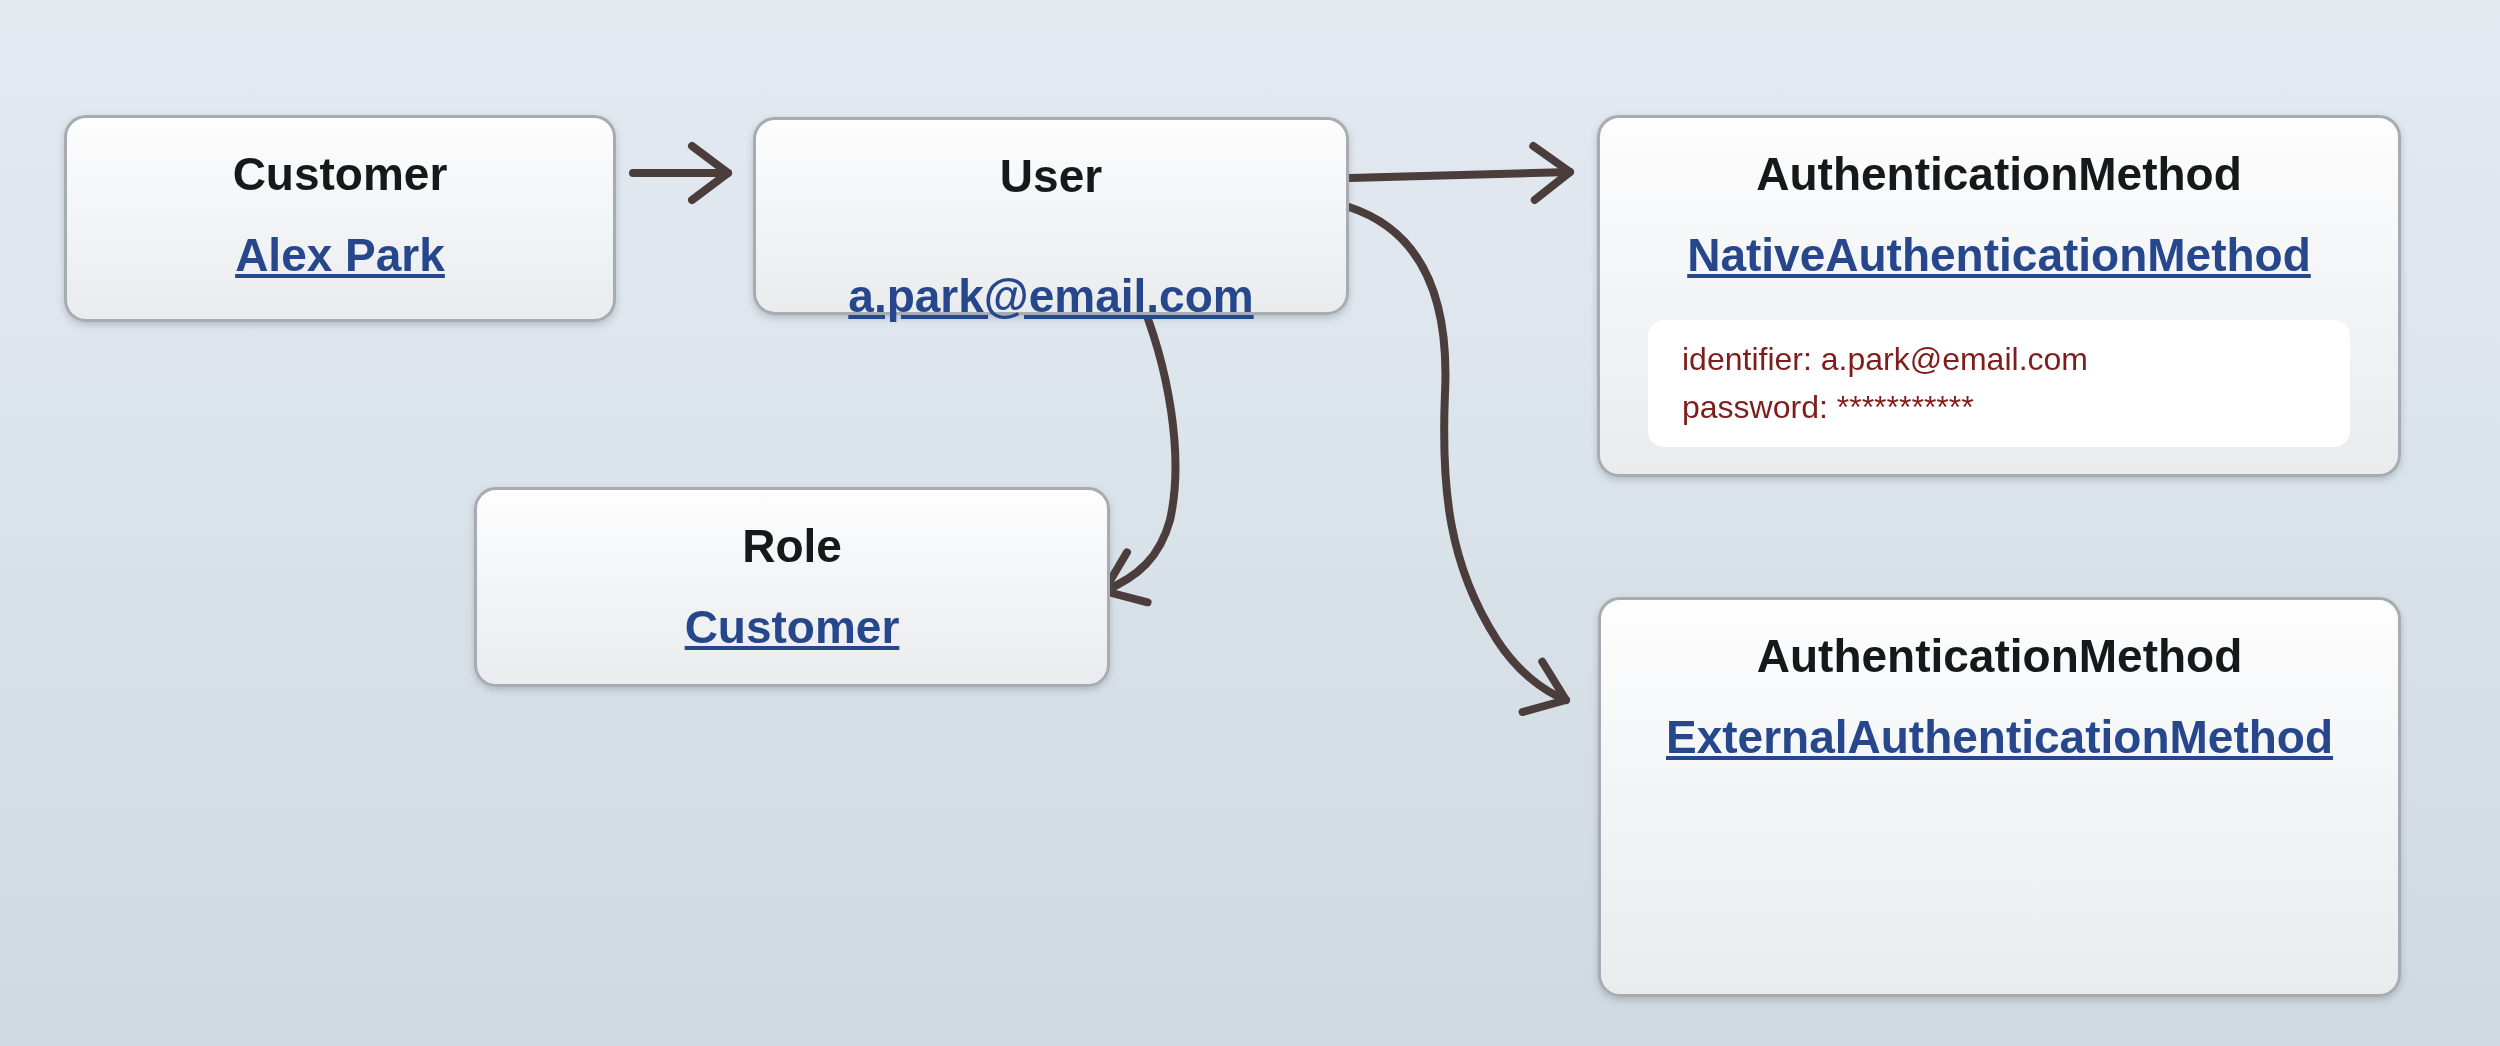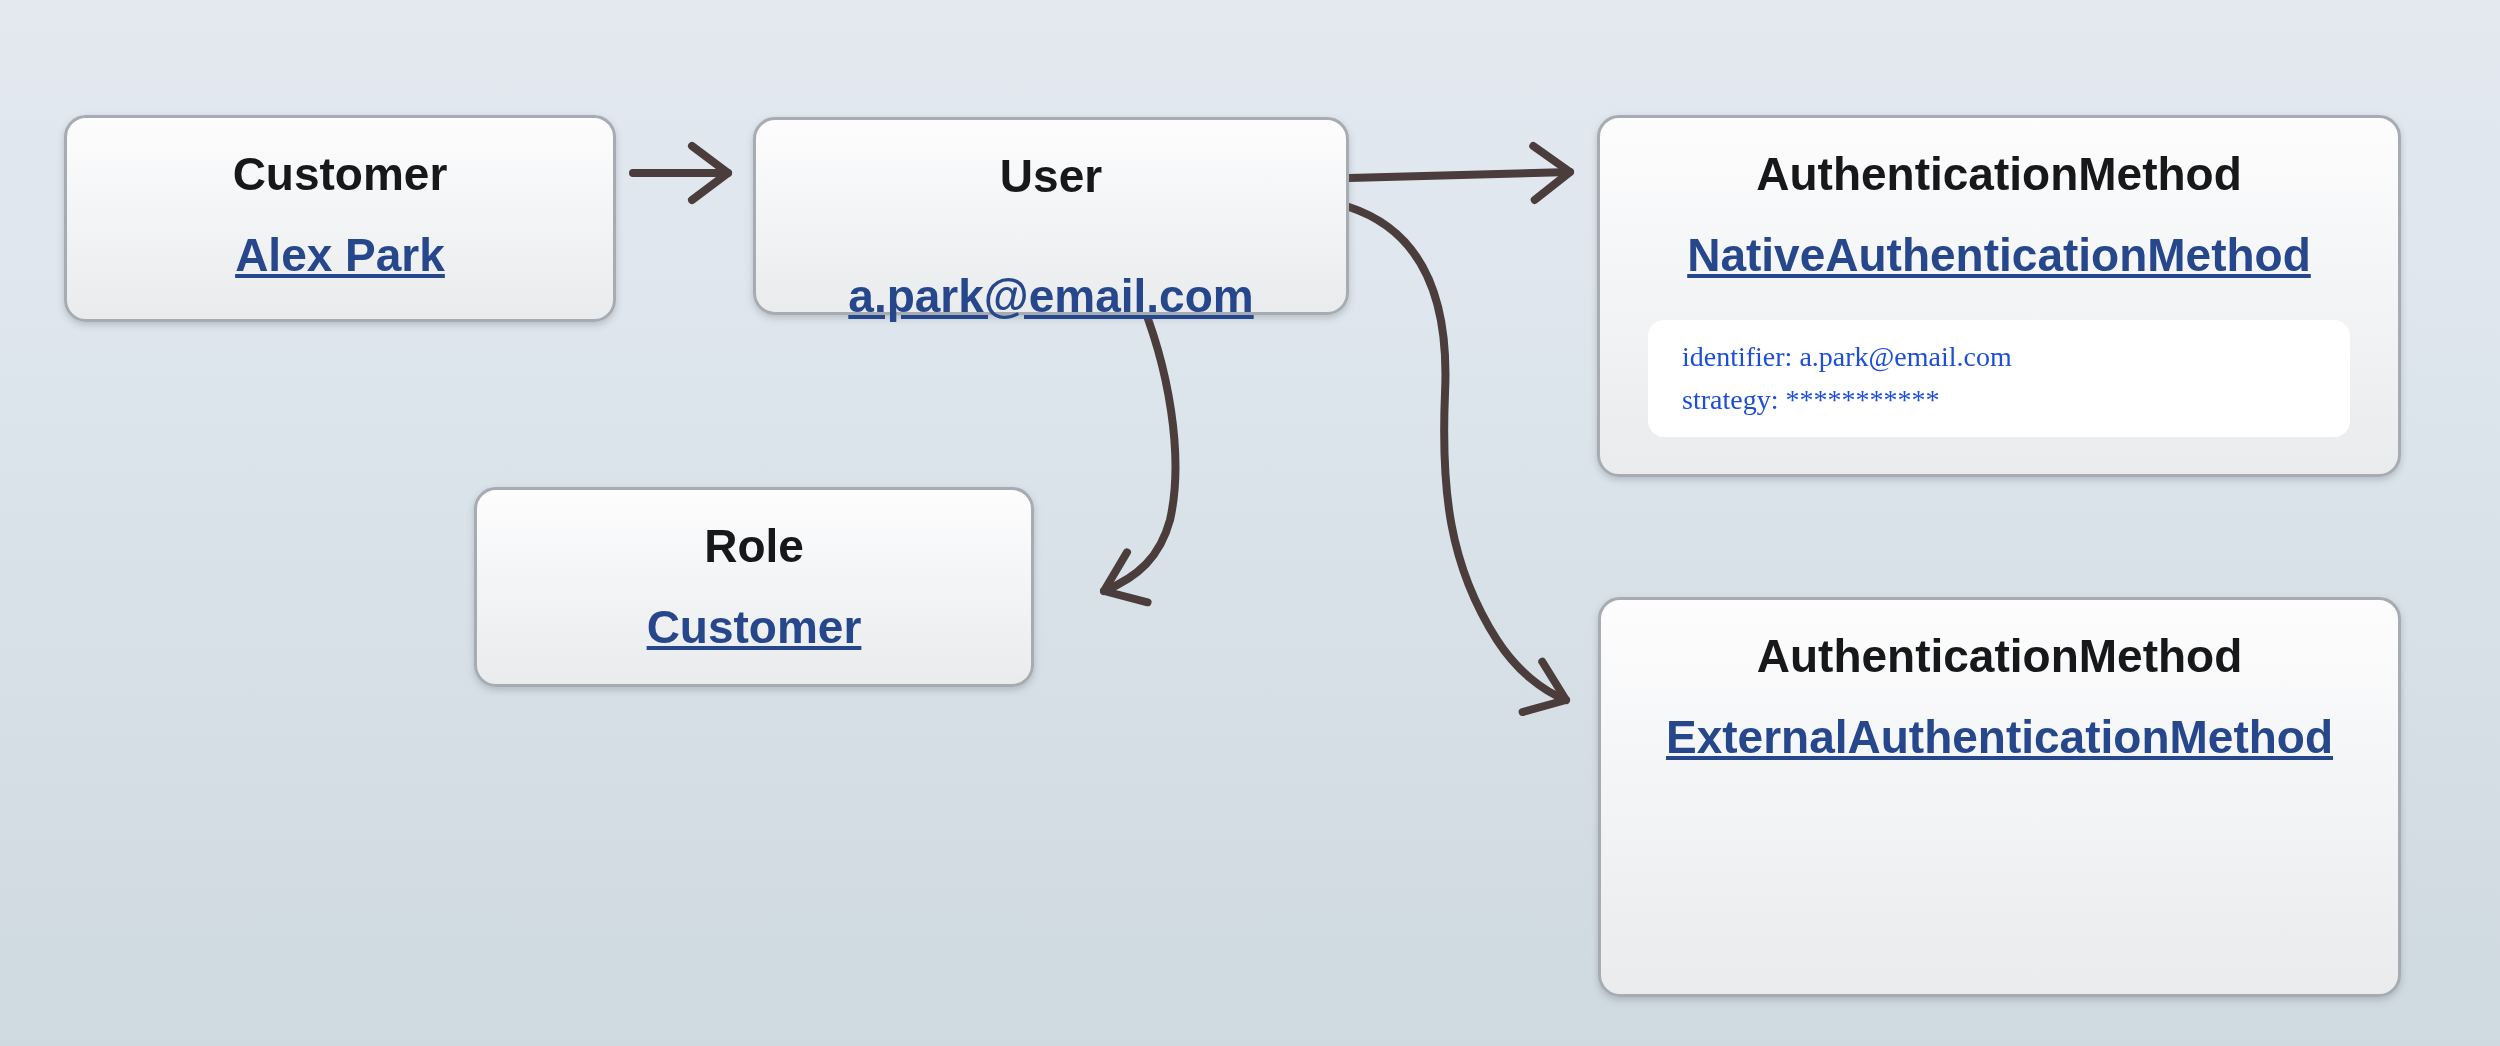--- a/index.html
+++ b/index.html
@@ -64,30 +64,30 @@
     box-sizing: border-box;
     background: #ffffff;
     border-radius: 16px;
     padding: 20px 34px;
     display: flex;
     flex-direction: column;
     gap: 10px;
     align-items: flex-start;
   }
   .field-row {
-    font-family: Liberation Serif, serif;
-    font-size: 28px;
+    font-family: Liberation Sans, sans-serif;
+    font-size: 32px;
     line-height: 1.2;
-    color: #1d4ed8;
+    color: #7f1d1d;
     white-space: pre;
   }
   .node-customer      { left: 64px;   top: 88px;  width: 552px; height: 207px; }
   .node-user          { left: 753px;  top: 90px;  width: 596px; height: 198px; gap: 39px; }
   .node-auth-native   { left: 1597px; top: 88px;  width: 804px; height: 362px; }
-  .node-role          { left: 474px;  top: 460px; width: 560px; height: 200px; }
+  .node-role          { left: 474px;  top: 460px; width: 636px; height: 200px; }
   .node-auth-external { left: 1598px; top: 570px; width: 803px; height: 400px; }
 </style>
 </head>
 <body>
 
 <div class="canvas">
 
   <svg class="edges" viewBox="0 0 2500 1046" aria-hidden="true">
     <defs>
       <marker id="arrowhead" orient="auto" markerUnits="userSpaceOnUse" markerWidth="140" markerHeight="140" viewBox="-70 -70 140 140" refX="0" refY="0">
@@ -108,21 +108,21 @@
   <div class="node node-user">
     <div class="node-title">User</div>
     <div class="node-value">a.park@email.com</div>
   </div>
 
   <div class="node node-auth-native">
     <div class="node-title">AuthenticationMethod</div>
     <div class="node-value">NativeAuthenticationMethod</div>
     <div class="fields-panel">
       <div class="field-row">identifier: a.park@email.com</div>
-      <div class="field-row">strategy: ***********</div>
+      <div class="field-row">password: ***********</div>
     </div>
   </div>
 
   <div class="node node-role">
     <div class="node-title">Role</div>
     <div class="node-value">Customer</div>
   </div>
 
   <div class="node node-auth-external">
     <div class="node-title">AuthenticationMethod</div>

